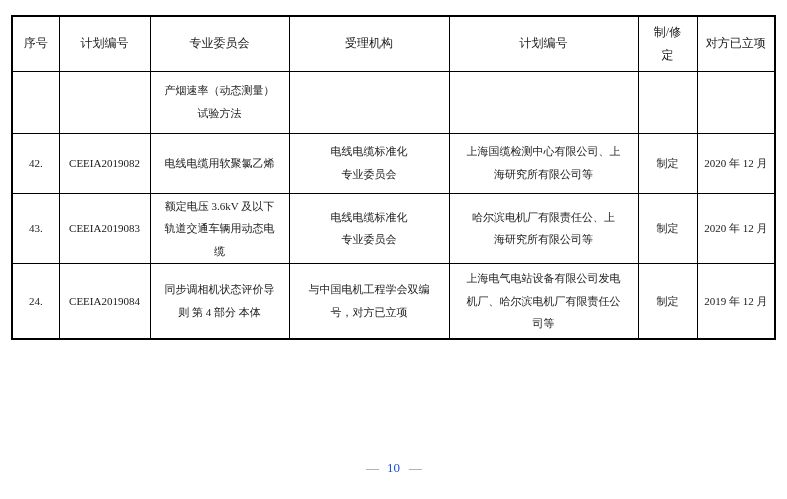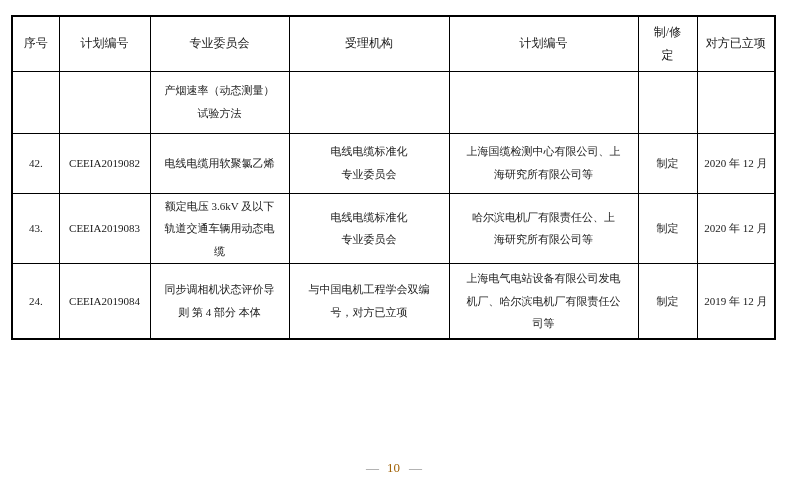--- a/index.html
+++ b/index.html
@@ -54,21 +54,21 @@
     top: 460px;
     text-align: center;
     font-size: 13px;
   }
   .footer .dash {
     color: #8a8a8a;
     margin: 0 9px;
     letter-spacing: -1px;
   }
   .footer .pagenum {
-    color: #a16207;
+    color: #1d4ed8;
   }
 </style>
 </head>
 <body>
 
 <table class="doc-table">
   <colgroup>
     <col style="width:47px">
     <col style="width:91px">
     <col style="width:139px">

